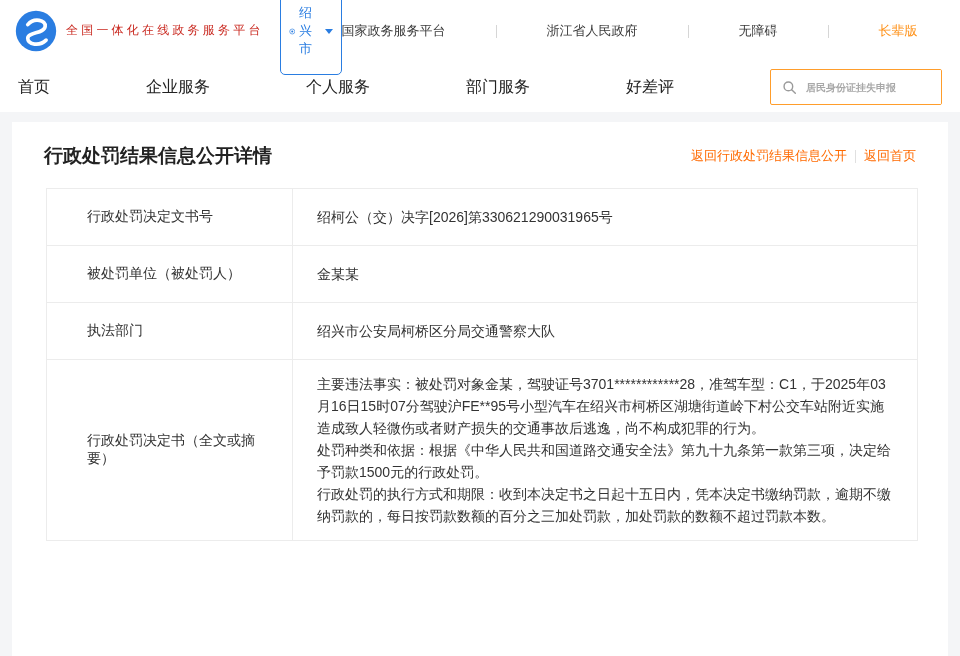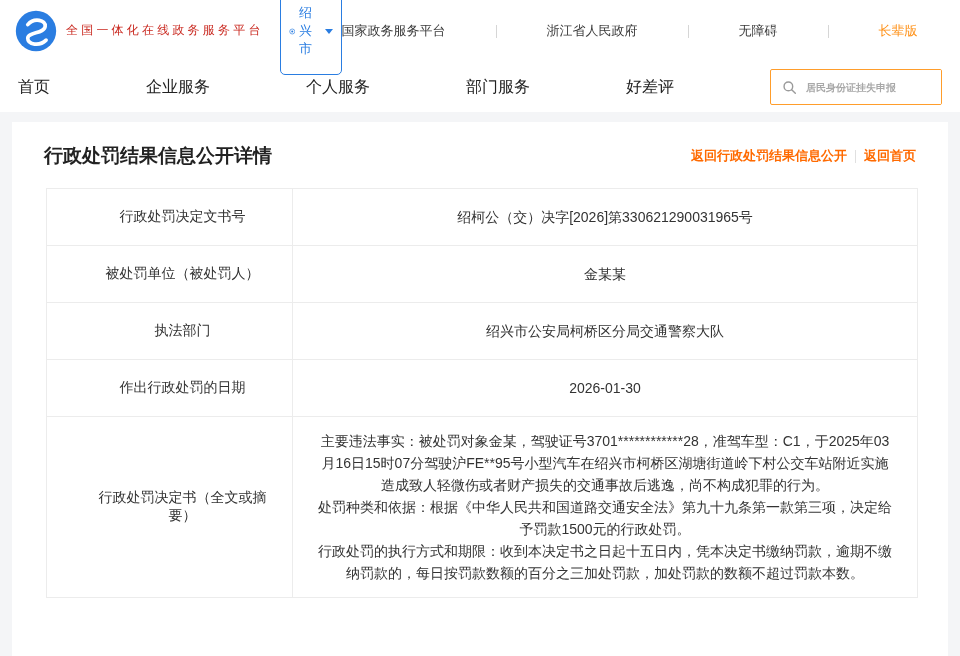--- a/index.html
+++ b/index.html
@@ -63,25 +63,25 @@
   .search-input::placeholder { color: #a8a8a8; }
   .search-btn {
     height: 29px; width: 62px; background: #ff9015; color: #fff;
     border: none; font-size: 15px; cursor: pointer; font-family: inherit; flex: none;
   }
 
   
   .content { padding-top: 10px; height: 544px; }
   .card {
     margin: 0 12px; background: #fff; height: 534px;
-    padding: 22px 28px; overflow: hidden; text-align: center;
+    padding: 22px 28px; overflow: hidden;
   }
   .page-head { display: flex; align-items: center; justify-content: space-between; padding: 0 4px; }
   .page-title { font-size: 19px; font-weight: 700; color: #222; margin: 0; line-height: 24px; }
-  .back-links { display: flex; align-items: center; font-size: 13px; font-weight: bold; }
+  .back-links { display: flex; align-items: center; font-size: 13px; }
   .back-links a { color: #ff6a00; white-space: nowrap; }
   .back-links .vdiv { background: #e0e0e0; margin: 0 8px; }
 
   .detail-table {
     border-collapse: collapse; table-layout: fixed;
     width: calc(100% - 8px); margin: 20px 2px 0 6px;
   }
   .detail-table td {
     border: 1px solid #ececec; font-size: 14px; color: #333;
     vertical-align: middle;
@@ -162,24 +162,20 @@
           <td class="cell-value">绍柯公（交）决字[2026]第330621290031965号</td>
         </tr>
         <tr class="row-regular">
           <td class="cell-label">被处罚单位（被处罚人）</td>
           <td class="cell-value">金某某</td>
         </tr>
         <tr class="row-regular">
           <td class="cell-label">执法部门</td>
           <td class="cell-value">绍兴市公安局柯桥区分局交通警察大队</td>
         </tr>
-        <tr class="row-regular">
-          <td class="cell-label">作出行政处罚的日期</td>
-          <td class="cell-value">2026-01-30</td>
-        </tr>
         <tr>
           <td class="cell-label">行政处罚决定书（全文或摘要）</td>
           <td class="cell-value multiline">主要违法事实：被处罚对象金某，驾驶证号3701************28，准驾车型：C1，于2025年03月16日15时07分驾驶沪FE**95号小型汽车在绍兴市柯桥区湖塘街道岭下村公交车站附近实施造成致人轻微伤或者财产损失的交通事故后逃逸，尚不构成犯罪的行为。
 处罚种类和依据：根据《中华人民共和国道路交通安全法》第九十九条第一款第三项，决定给予罚款1500元的行政处罚。
 行政处罚的执行方式和期限：收到本决定书之日起十五日内，凭本决定书缴纳罚款，逾期不缴纳罚款的，每日按罚款数额的百分之三加处罚款，加处罚款的数额不超过罚款本数。</td>
         </tr>
       </tbody>
     </table>
   </section>
 </main>

